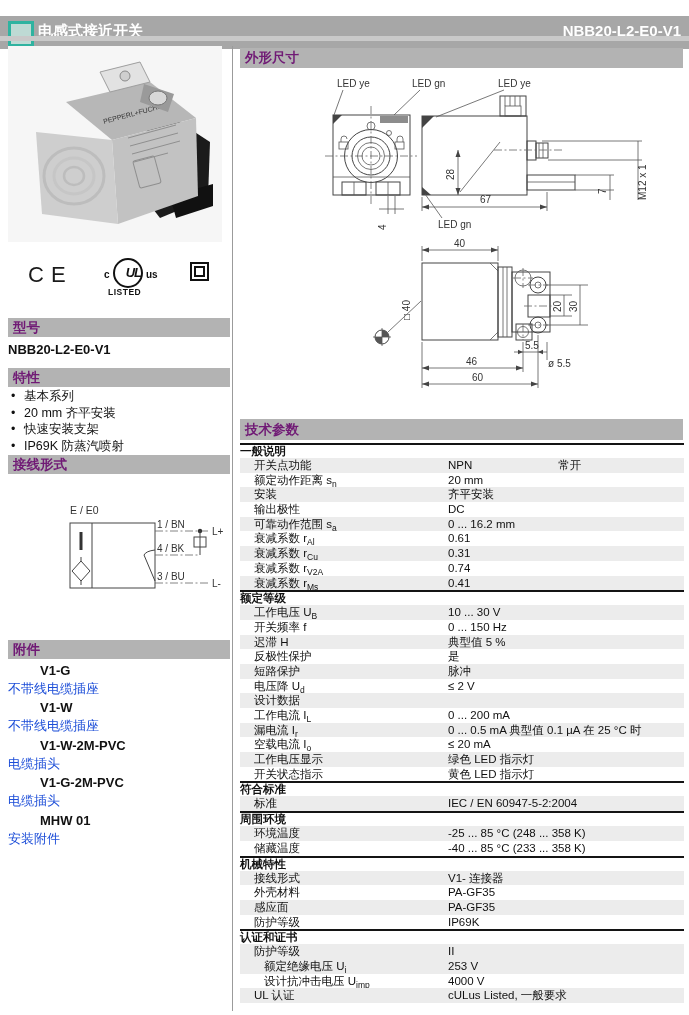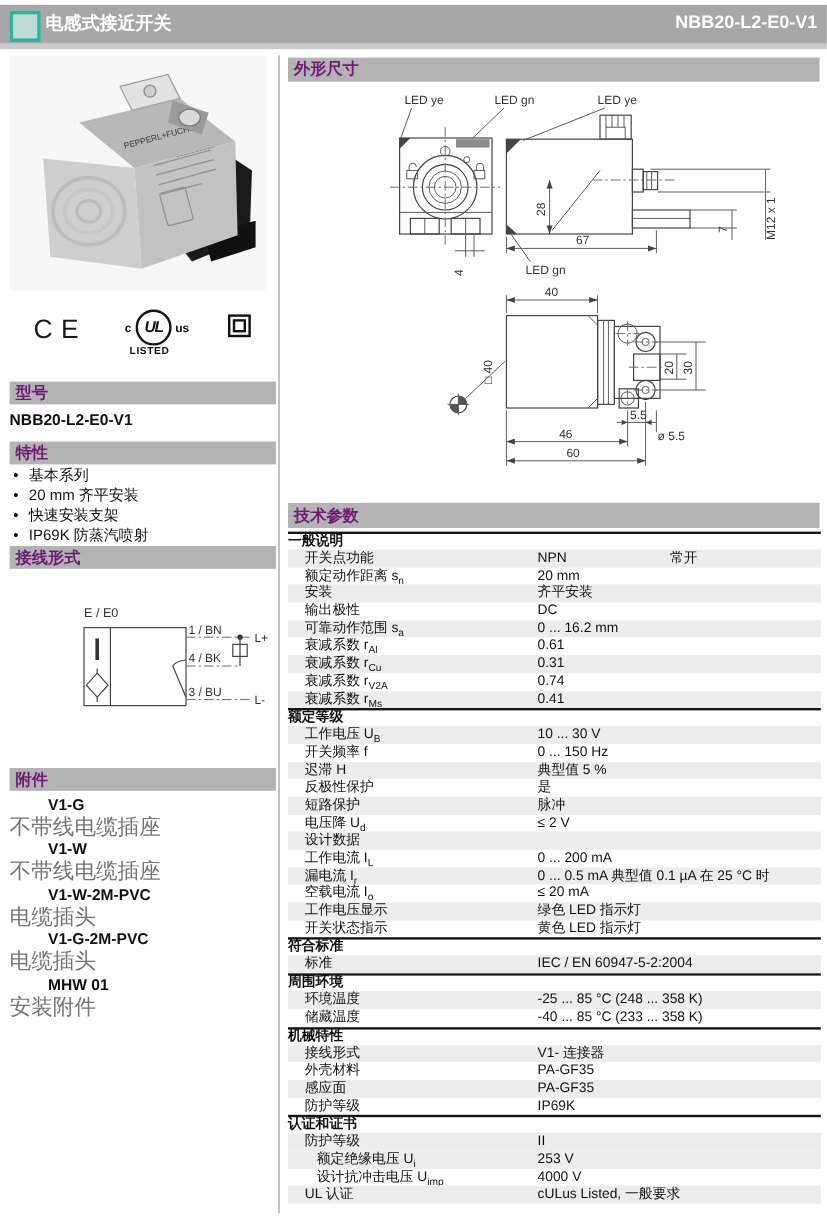--- a/index.html
+++ b/index.html
@@ -2,52 +2,52 @@
 <html><head>
 <meta charset="utf-8">
 <style>
   html,body{margin:0;padding:0;}
   body{
     width:689px;height:1015px;position:relative;background:#fff;overflow:hidden;
     font-family:"Liberation Sans","DejaVu Sans",sans-serif;color:#111;
     -webkit-font-smoothing:antialiased;
   }
   
-  .hdr{position:absolute;left:0;top:4px;width:689px;height:33px;background:#a7a7a7;}
+  .hdr{position:absolute;left:0;top:16px;width:689px;height:33px;background:#a7a7a7;}
   .hdr-icon{position:absolute;left:8px;top:5px;width:20px;height:20px;background:#bedad4;border:3px solid #2fb3a0;}
   .hdr-title{position:absolute;left:38px;top:6px;font-size:15px;font-weight:bold;color:#fff;}
   .hdr-part{position:absolute;right:8px;top:6px;font-size:15px;font-weight:bold;color:#fff;}
   .hdr-strip{position:absolute;left:0;top:36px;width:689px;height:5px;background:#c9c9c9;}
   .vdivider{position:absolute;left:232px;top:46px;width:1px;height:965px;background:#9b9b9b;}
 
   
   .secbar{position:absolute;background:#b3b3b3;color:#701a75;font-size:13.5px;font-weight:bold;line-height:19px;height:19px;padding-left:5px;box-sizing:border-box;}
   .secbar.left{left:8px;width:222px;}
   .secbar.right{left:240px;width:443px;}
 
   
   .photo{position:absolute;left:8px;top:46px;width:214px;height:196px;}
   .certs{position:absolute;left:8px;top:254px;width:214px;height:46px;}
   .ce{position:absolute;left:20px;top:8px;font-size:22px;letter-spacing:7px;font-weight:500;color:#1a1a1a;}
   .ulmark{position:absolute;left:96px;top:2px;width:62px;height:40px;}
   .ul-c{position:absolute;left:0px;top:13px;font-size:10px;font-weight:bold;}
-  .ul-circle{position:absolute;left:9px;top:2px;width:26px;height:26px;border:2.5px solid #111;border-radius:50%;text-align:center;}
+  .ul-circle{position:absolute;left:9px;top:2px;width:26px;height:26px;border:2.5px solid #111;border-radius:50%;text-align:right;}
   .ul-ul{font-size:13px;font-weight:bold;font-style:italic;line-height:26px;letter-spacing:-1px;}
   .ul-us{position:absolute;left:42px;top:13px;font-size:10px;font-weight:bold;}
   .ul-listed{position:absolute;left:4px;top:31px;font-size:8.5px;font-weight:bold;letter-spacing:.5px;}
   .flushsym{position:absolute;left:182px;top:8px;width:15px;height:15px;border:2px solid #111;display:flex;align-items:center;justify-content:center;}
   .flushsym .inner{width:7px;height:7px;border:2px solid #111;}
   .model-val{position:absolute;left:8px;top:342px;font-size:13px;font-weight:bold;}
   .features-list{position:absolute;left:8px;top:388px;width:220px;margin:0;padding:0;list-style:none;}
   .features-list li{font-size:12.5px;line-height:16.5px;padding-left:16px;position:relative;}
   .features-list li::before{content:"•";position:absolute;left:3px;}
   .wiring{position:absolute;left:50px;top:503px;}
   .acc-list{position:absolute;left:8px;top:660px;width:220px;}
   .acc-model{font-size:13px;font-weight:bold;line-height:19px;margin-top:0.5px;margin-left:32px;}
-  .acc-desc{font-size:18px;line-height:18px;color:#737373;}
+  .acc-desc{font-size:13px;line-height:18px;color:#1d4ed8;}
 
   
   .drawing1{position:absolute;left:242px;top:70px;}
   .drawing2{position:absolute;left:242px;top:238px;}
   svg text{font-family:"Liberation Sans","DejaVu Sans",sans-serif;fill:#333;}
   .dline{stroke:#444;stroke-width:1;fill:none;}
   .dthin{stroke:#555;stroke-width:0.8;fill:none;}
   .cline{stroke:#666;stroke-width:0.8;fill:none;stroke-dasharray:8 2.5 2 2.5;}
 
   

